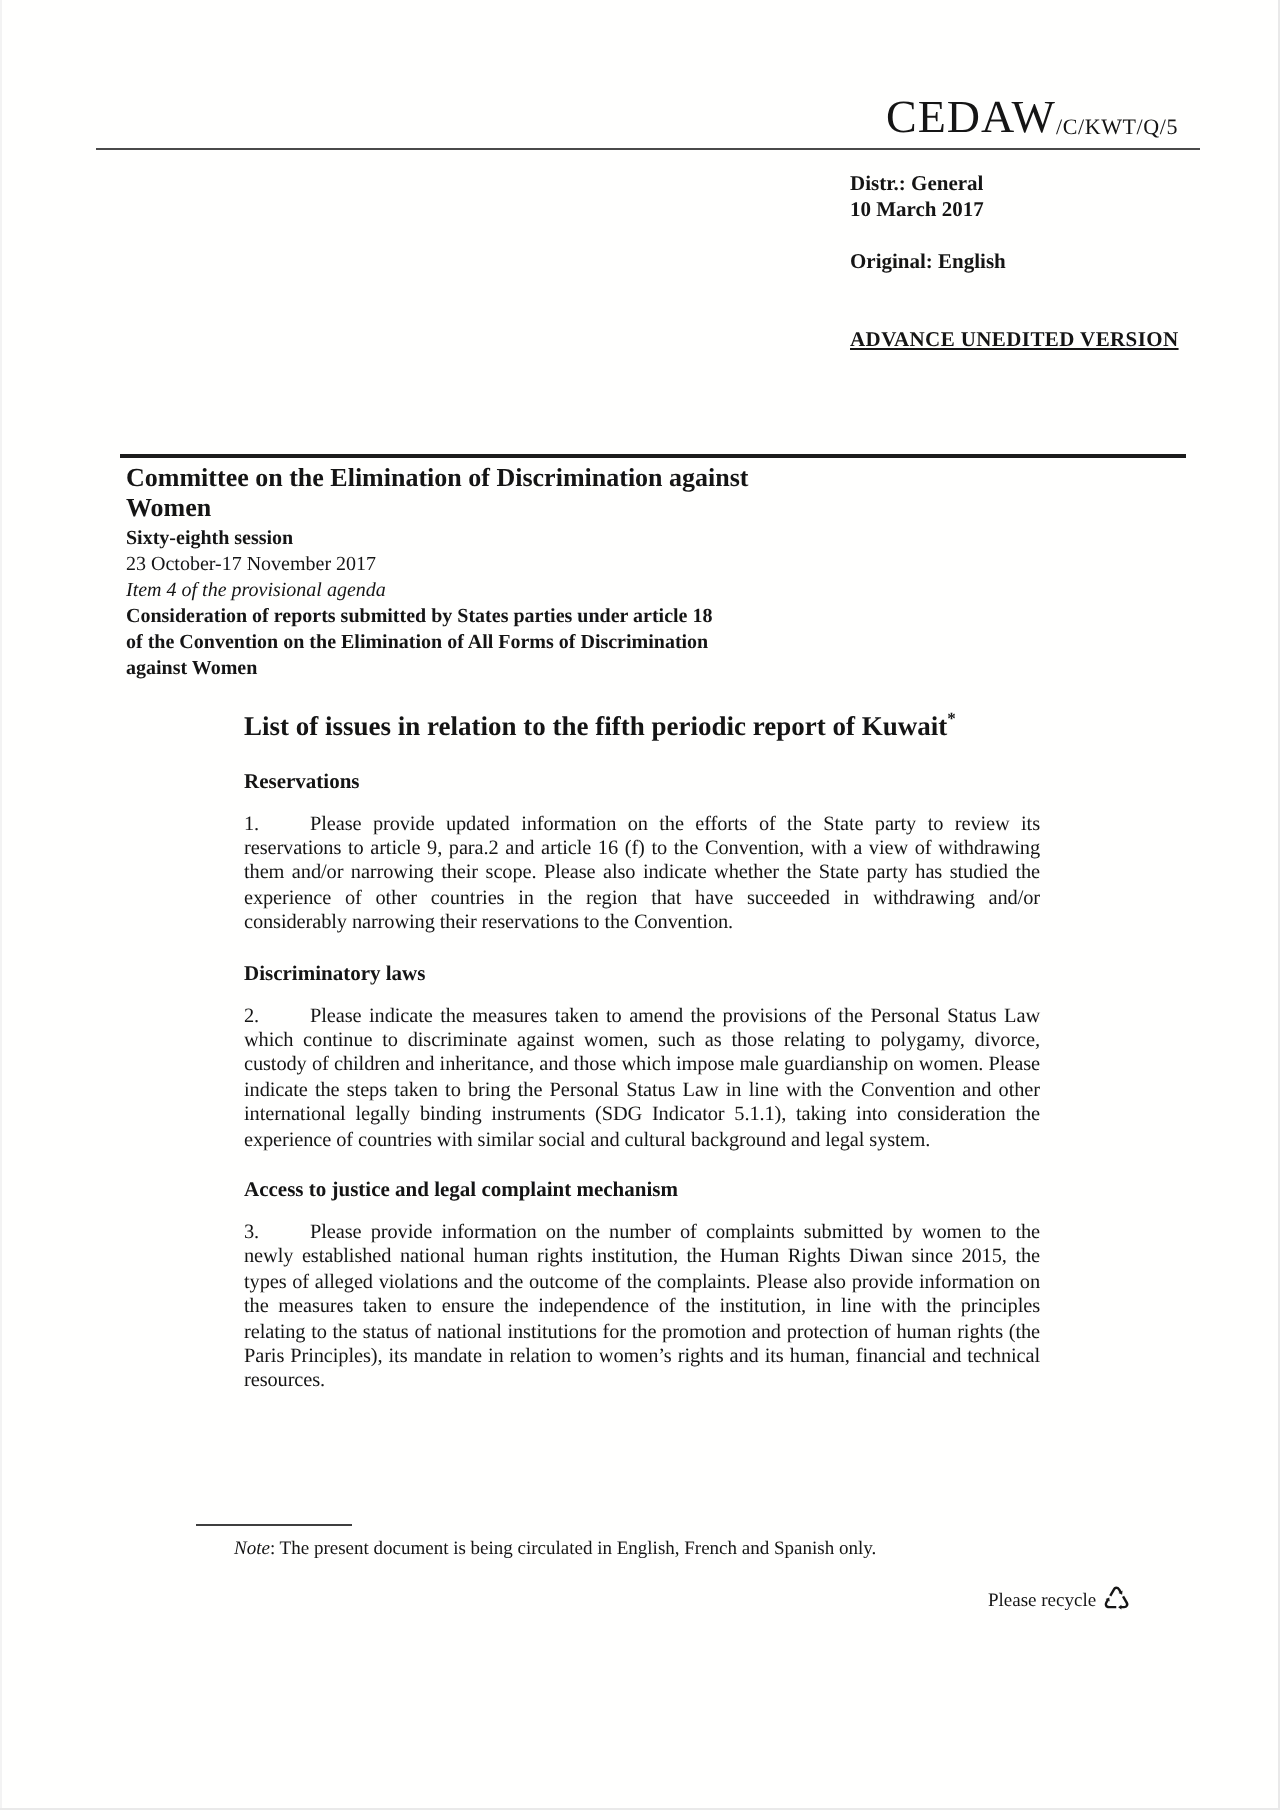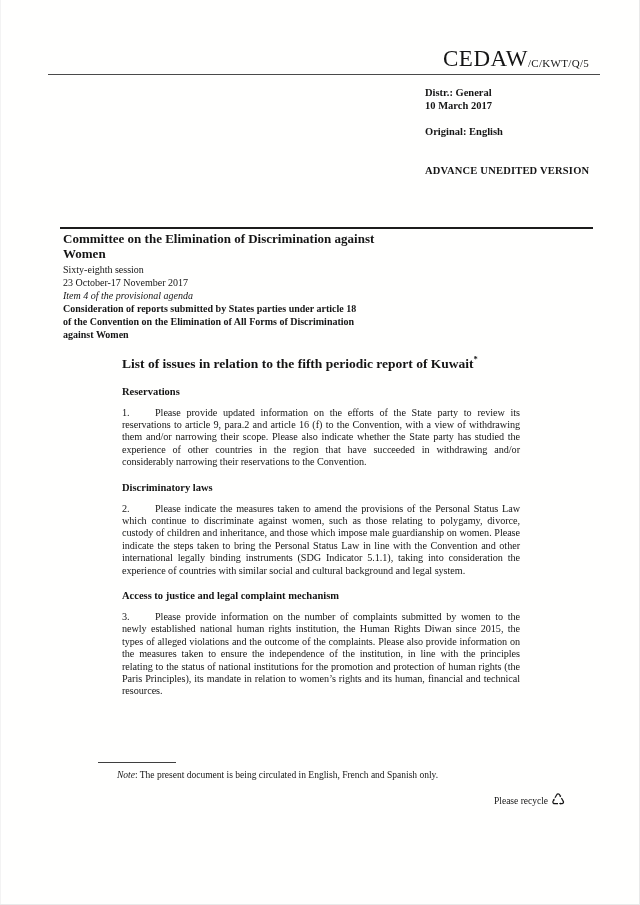--- a/index.html
+++ b/index.html
@@ -16,27 +16,27 @@
   
   .masthead { position:absolute; top:46px; left:443px; white-space:nowrap; }
   .masthead .org { font-size:23px; letter-spacing:0.5px; }
   .masthead .code { font-size:11px; position:relative; top:1px; letter-spacing:0.3px; }
   .top-rule { position:absolute; top:74px; left:48px; width:552px; height:1px; background:#4a4a4a; }
 
   
   .distr-block { position:absolute; top:86px; left:425px; font-size:10.5px; line-height:13px;font-weight:bold; }
   .distr-block .gap { height:13px; }
   .advance { position:absolute; top:165px; left:425px; font-size:10.5px; font-weight:bold;
-             letter-spacing:0.2px; white-space:nowrap; }
+             text-decoration:underline; letter-spacing:0.2px; white-space:nowrap; }
 
   
   .committee-rule { position:absolute; top:227px; left:60px; width:533px; height:2px; background:#1c1c1c; }
   .committee { position:absolute; top:231px; left:63px; width:312px; }
   .committee .name { font-size:13px; font-weight:bold; line-height:15px; }
-  .committee .session { font-size:10px; font-weight:normal; line-height:13px; margin-top:2px; }
+  .committee .session { font-size:10px; font-weight:bold; line-height:13px; margin-top:2px; }
   .committee .plain { font-size:10px; line-height:13px; }
   .committee .agenda-item { font-size:10px; line-height:13px; font-style:italic; }
   .committee .agenda-title { font-size:10px; font-weight:bold; line-height:13px; width:300px; }
 
   
   .main { position:absolute; top:350px; left:122px; width:398px; }
   .doc-title { font-size:13.5px; font-weight:bold; line-height:19px; width:382px; margin:0; }
   .doc-title sup { font-size:8.5px; }
   .sec-heading { font-size:10.5px; font-weight:bold; margin:12px 0 9px 0; line-height:13px; }
   .para { font-size:10.2px; line-height:12.4px; text-align:justify; margin:0; letter-spacing:-0.05px; }

